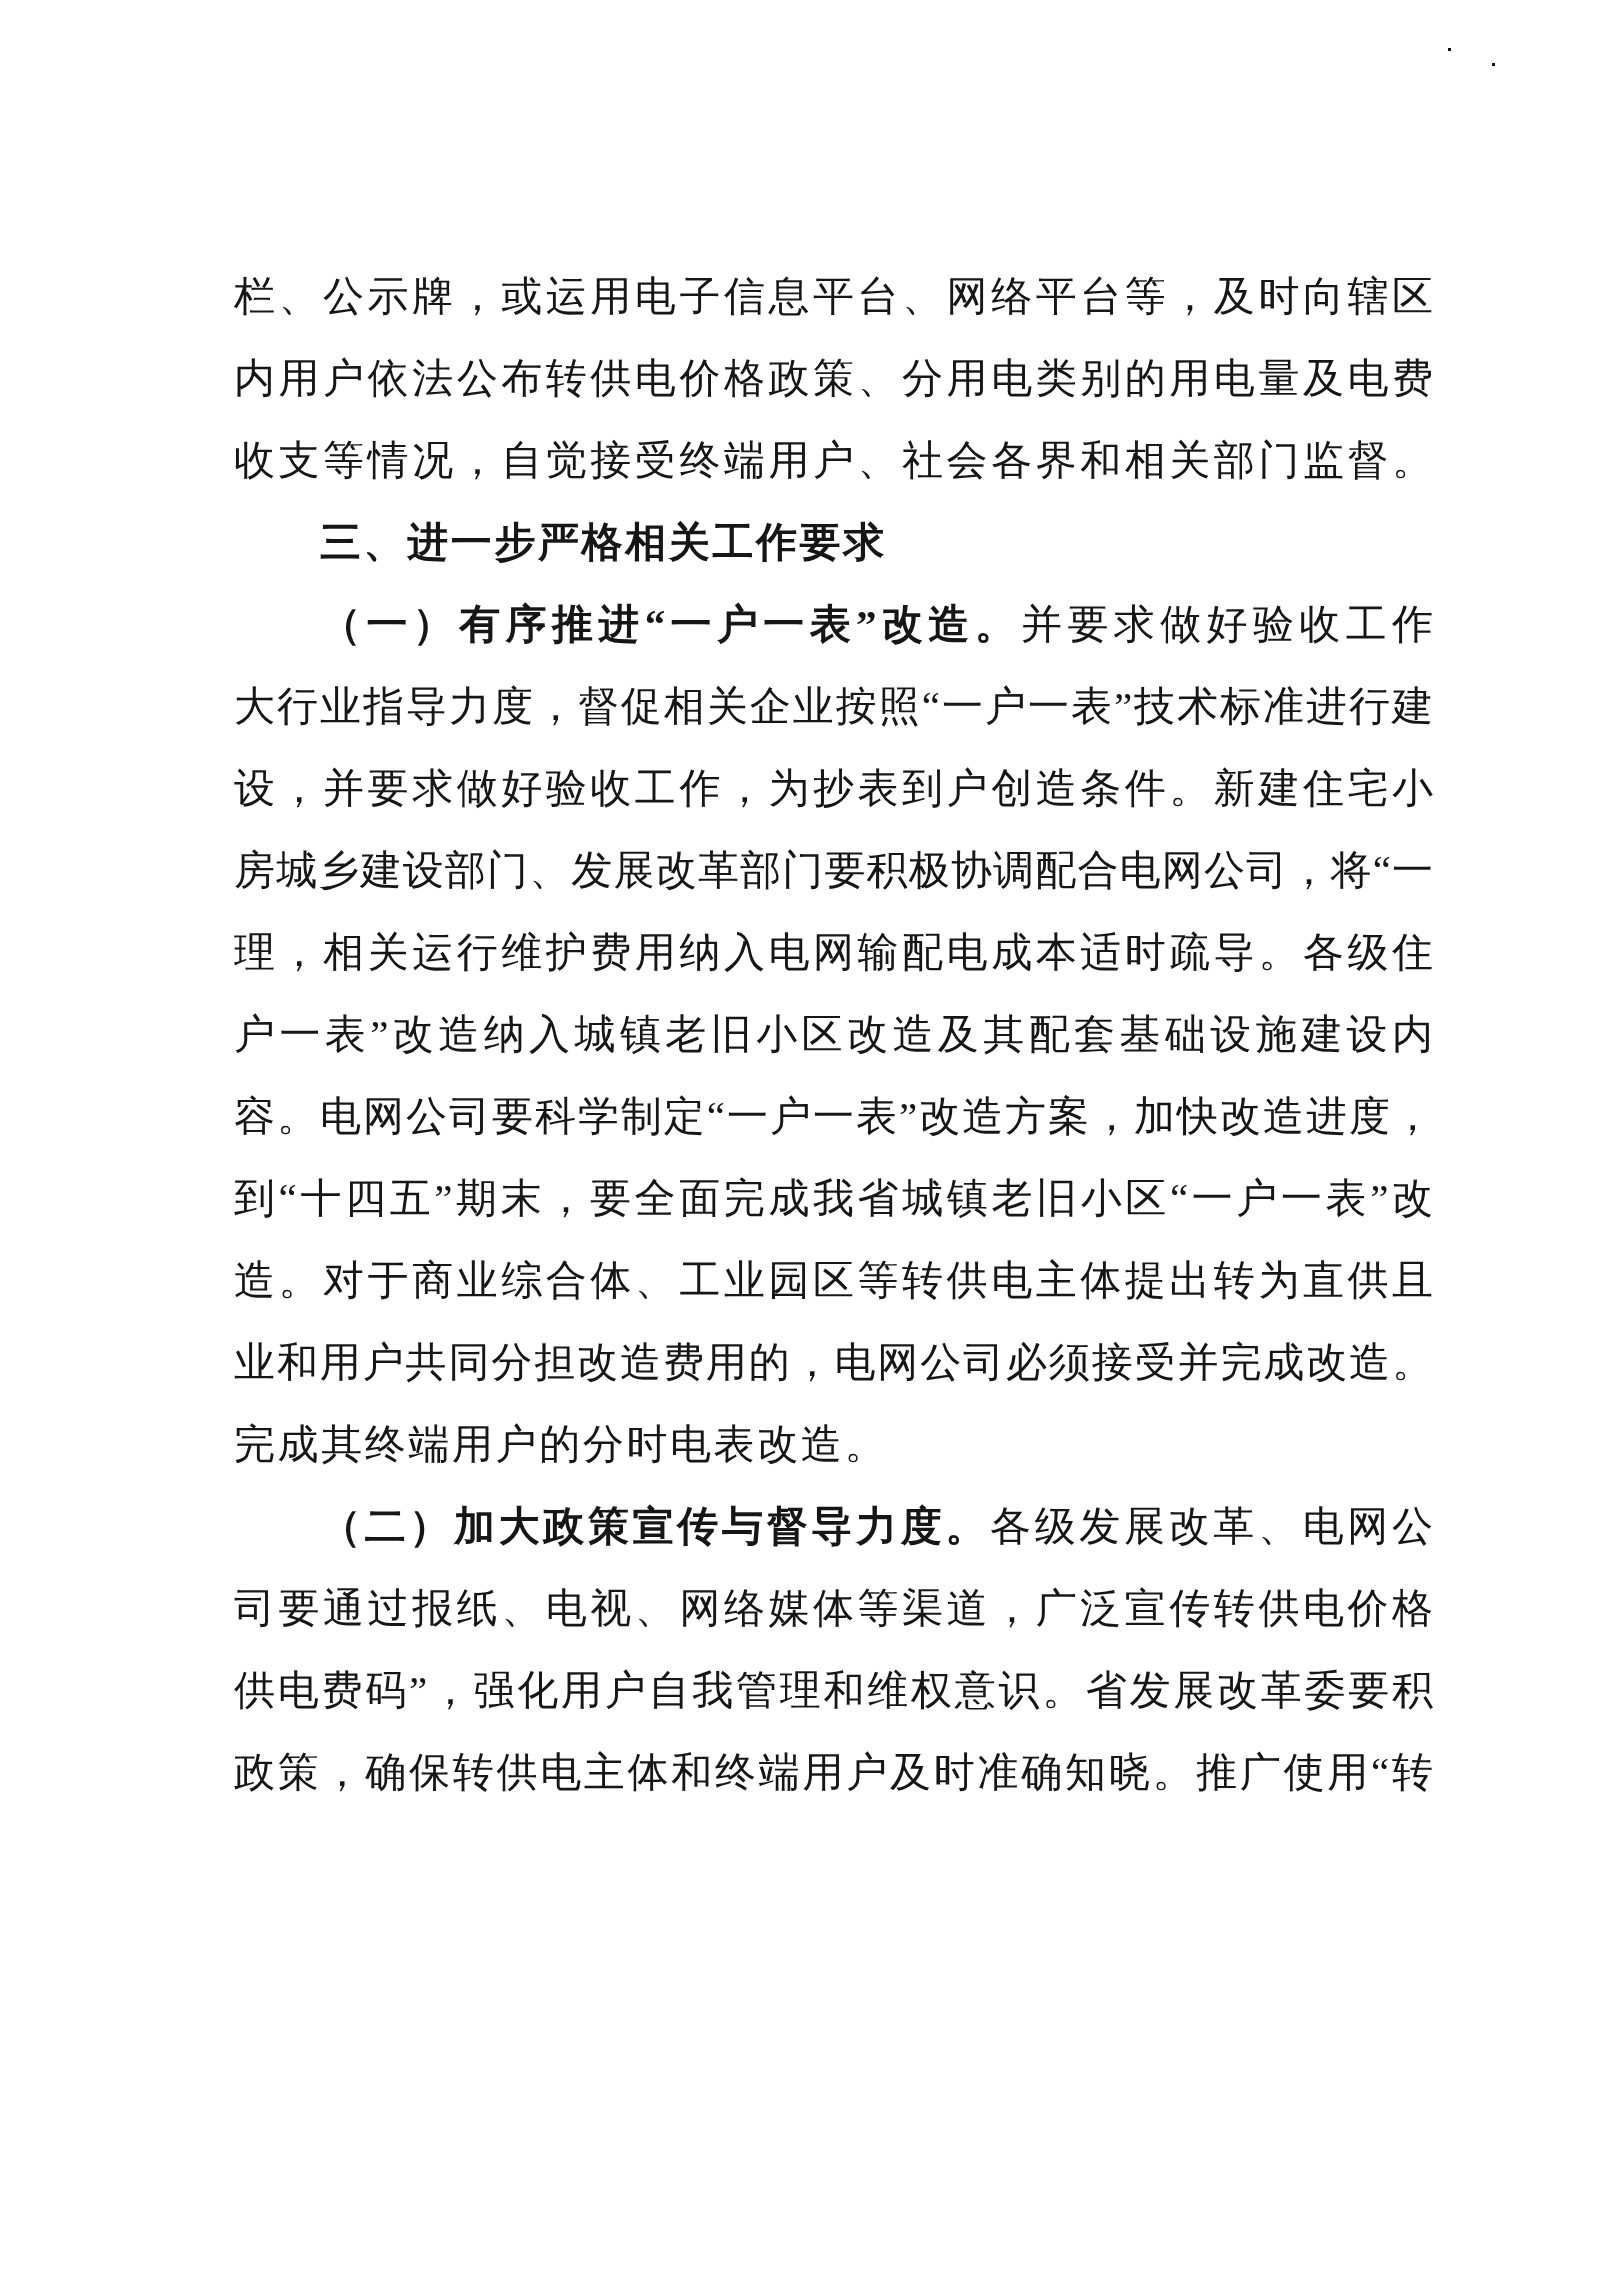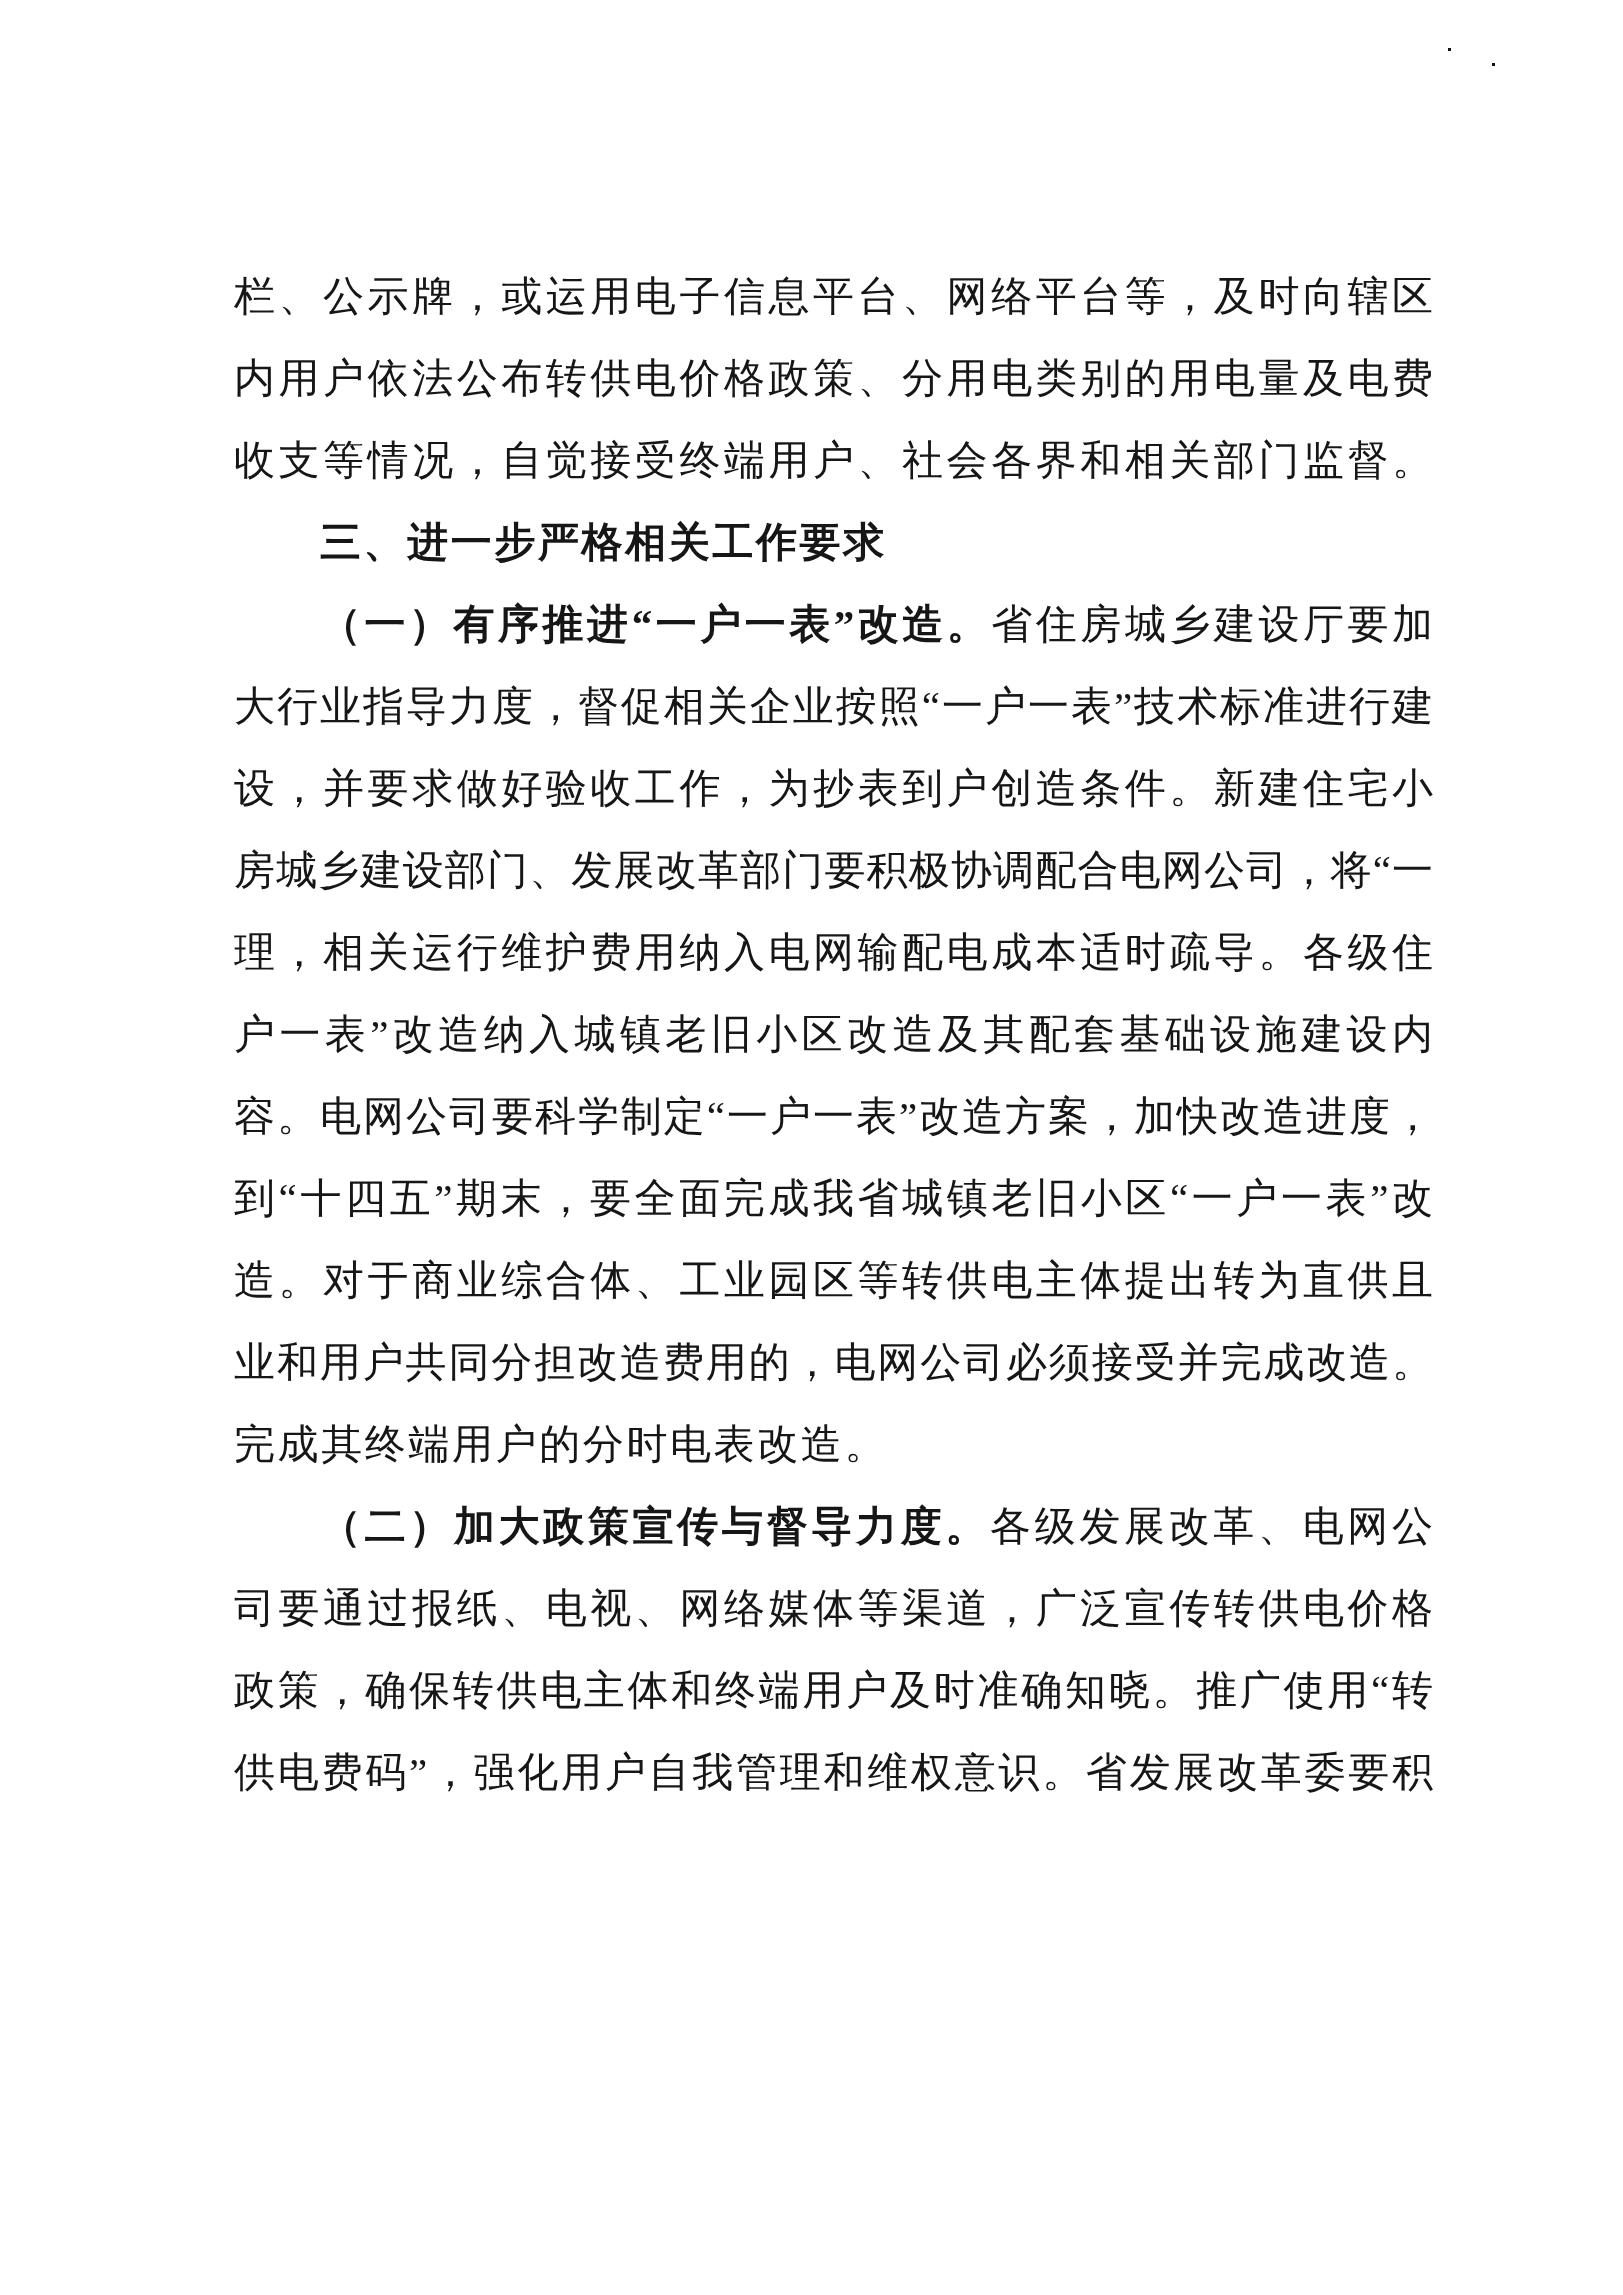--- a/index.html
+++ b/index.html
@@ -58,34 +58,34 @@
   <div class="speck s1"></div>
   <div class="speck s2"></div>
 
   <main class="textblock">
     <div class="line j"><span>栏、公示牌，或运用电子信息平台、网络平台等，及时向辖区</span></div>
     <div class="line j"><span>内用户依法公布转供电价格政策、分用电类别的用电量及电费</span></div>
     <div class="line j"><span>收支等情况，自觉接受终端用户、社会各界和相关部门监督。</span></div>
 
     <div class="line ind"><span class="b">三、进一步严格相关工作要求</span></div>
 
-    <div class="line j ind"><span class="b">（一）有序推进“一户一表”改造。</span><span>省住房城乡建设厅要加</span></div>
+    <div class="line j ind"><span class="b">（一）有序推进“一户一表”改造。</span><span>并要求做好验收工作</span></div>
 
     <div class="line j"><span>大行业指导力度，督促相关企业按照“一户一表”技术标准进行建</span></div>
     <div class="line j"><span>设，并要求做好验收工作，为抄表到户创造条件。新建住宅小</span></div>
     <div class="line j"><span>房城乡建设部门、发展改革部门要积极协调配合电网公司，将“一</span></div>
     <div class="line j"><span>理，相关运行维护费用纳入电网输配电成本适时疏导。各级住</span></div>
     <div class="line j"><span>户一表”改造纳入城镇老旧小区改造及其配套基础设施建设内</span></div>
     <div class="line j"><span>容。电网公司要科学制定“一户一表”改造方案，加快改造进度，</span></div>
     <div class="line j"><span>到“十四五”期末，要全面完成我省城镇老旧小区“一户一表”改</span></div>
     <div class="line j"><span>造。对于商业综合体、工业园区等转供电主体提出转为直供且</span></div>
     <div class="line j"><span>业和用户共同分担改造费用的，电网公司必须接受并完成改造。</span></div>
 
     <div class="line"><span>完成其终端用户的分时电表改造。</span></div>
 
     <div class="line j ind"><span class="b">（二）加大政策宣传与督导力度。</span><span>各级发展改革、电网公</span></div>
 
     <div class="line j"><span>司要通过报纸、电视、网络媒体等渠道，广泛宣传转供电价格</span></div>
+    <div class="line j"><span>供电费码”，强化用户自我管理和维权意识。省发展改革委要积</span></div>
     <div class="line j"><span>政策，确保转供电主体和终端用户及时准确知晓。推广使用“转</span></div>
-    <div class="line j"><span>供电费码”，强化用户自我管理和维权意识。省发展改革委要积</span></div>
   </main>
 </div>
 
 
 </body></html>

